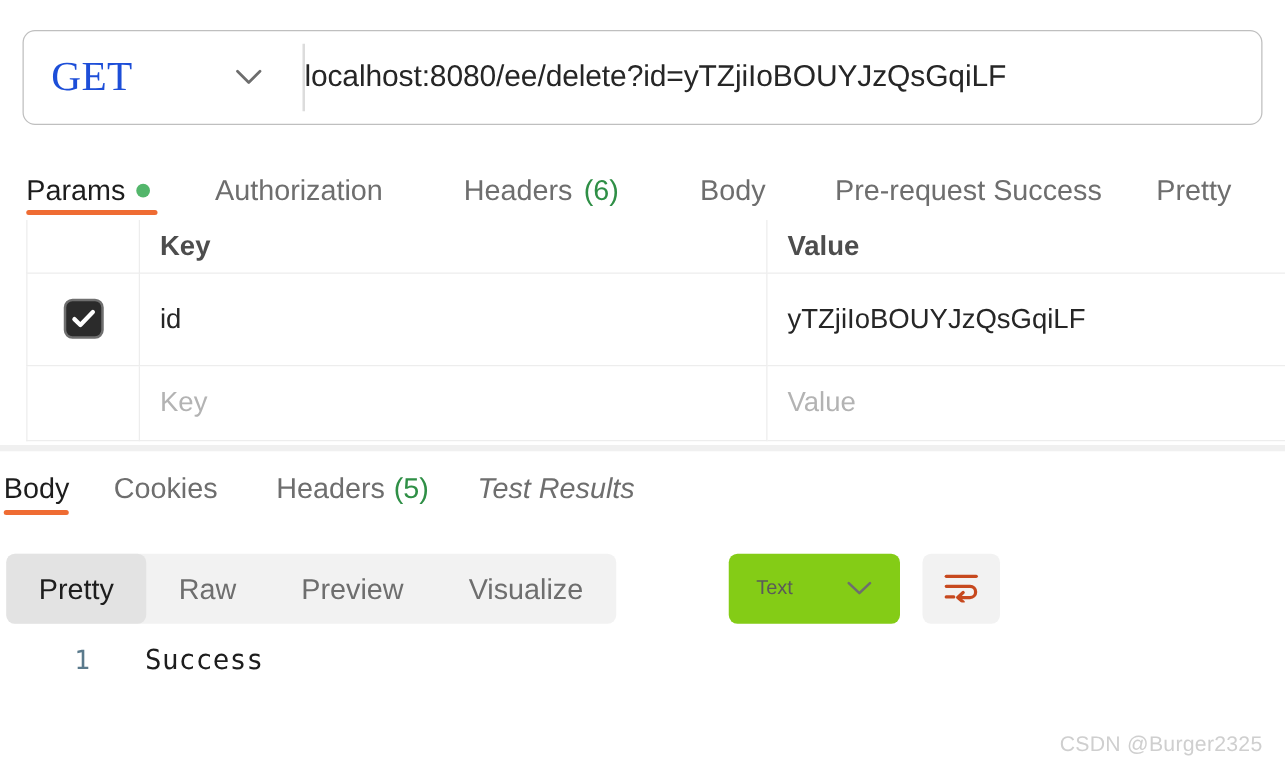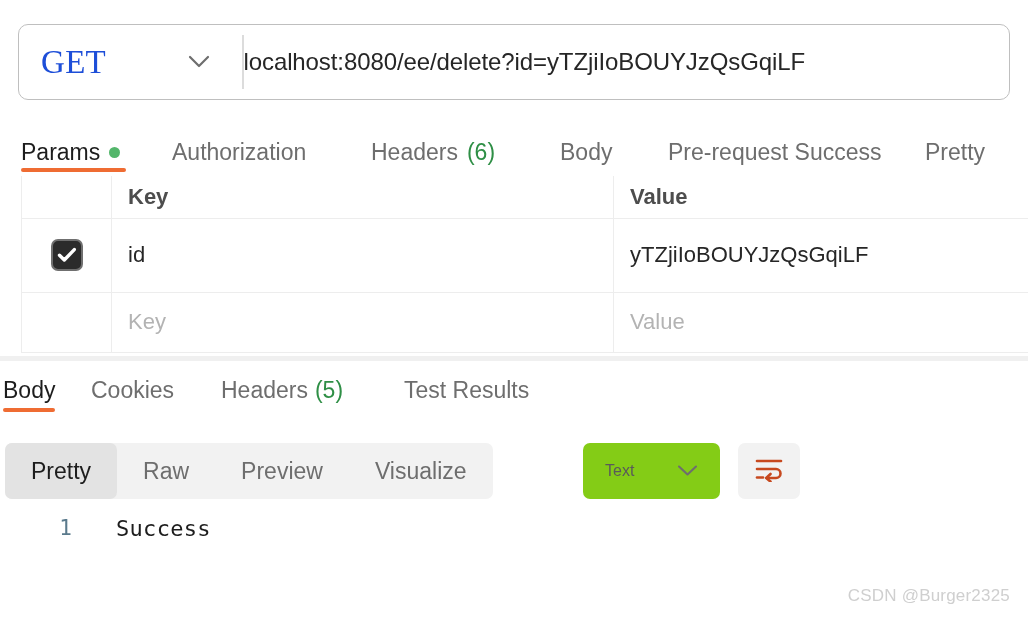--- a/index.html
+++ b/index.html
@@ -130,21 +130,21 @@
     cursor: pointer;
   }
   .resp-tab.active { color: #1d1d1d; }
   .resp-tab .ul {
     position: absolute; left: 0; bottom: 0;
     height: 4px; background: #ef6c33; border-radius: 2px; width: 100%;
   }
   #rtab-body     { left: 3px; }
   #rtab-cookies  { left: 91px; }
   #rtab-headers  { left: 221px; }
-  #rtab-results  { left: 404px; }
+  #rtab-results  { left: 382px; font-style: italic; }
 
   
   .segmented {
     position: absolute; left: 5px; top: 443px;
     height: 56px; background: #f2f2f2; border-radius: 7px;
     display: flex; align-items: stretch;
   }
   .seg {
     display: flex; align-items: center; justify-content: center;
     padding: 0 26px;

